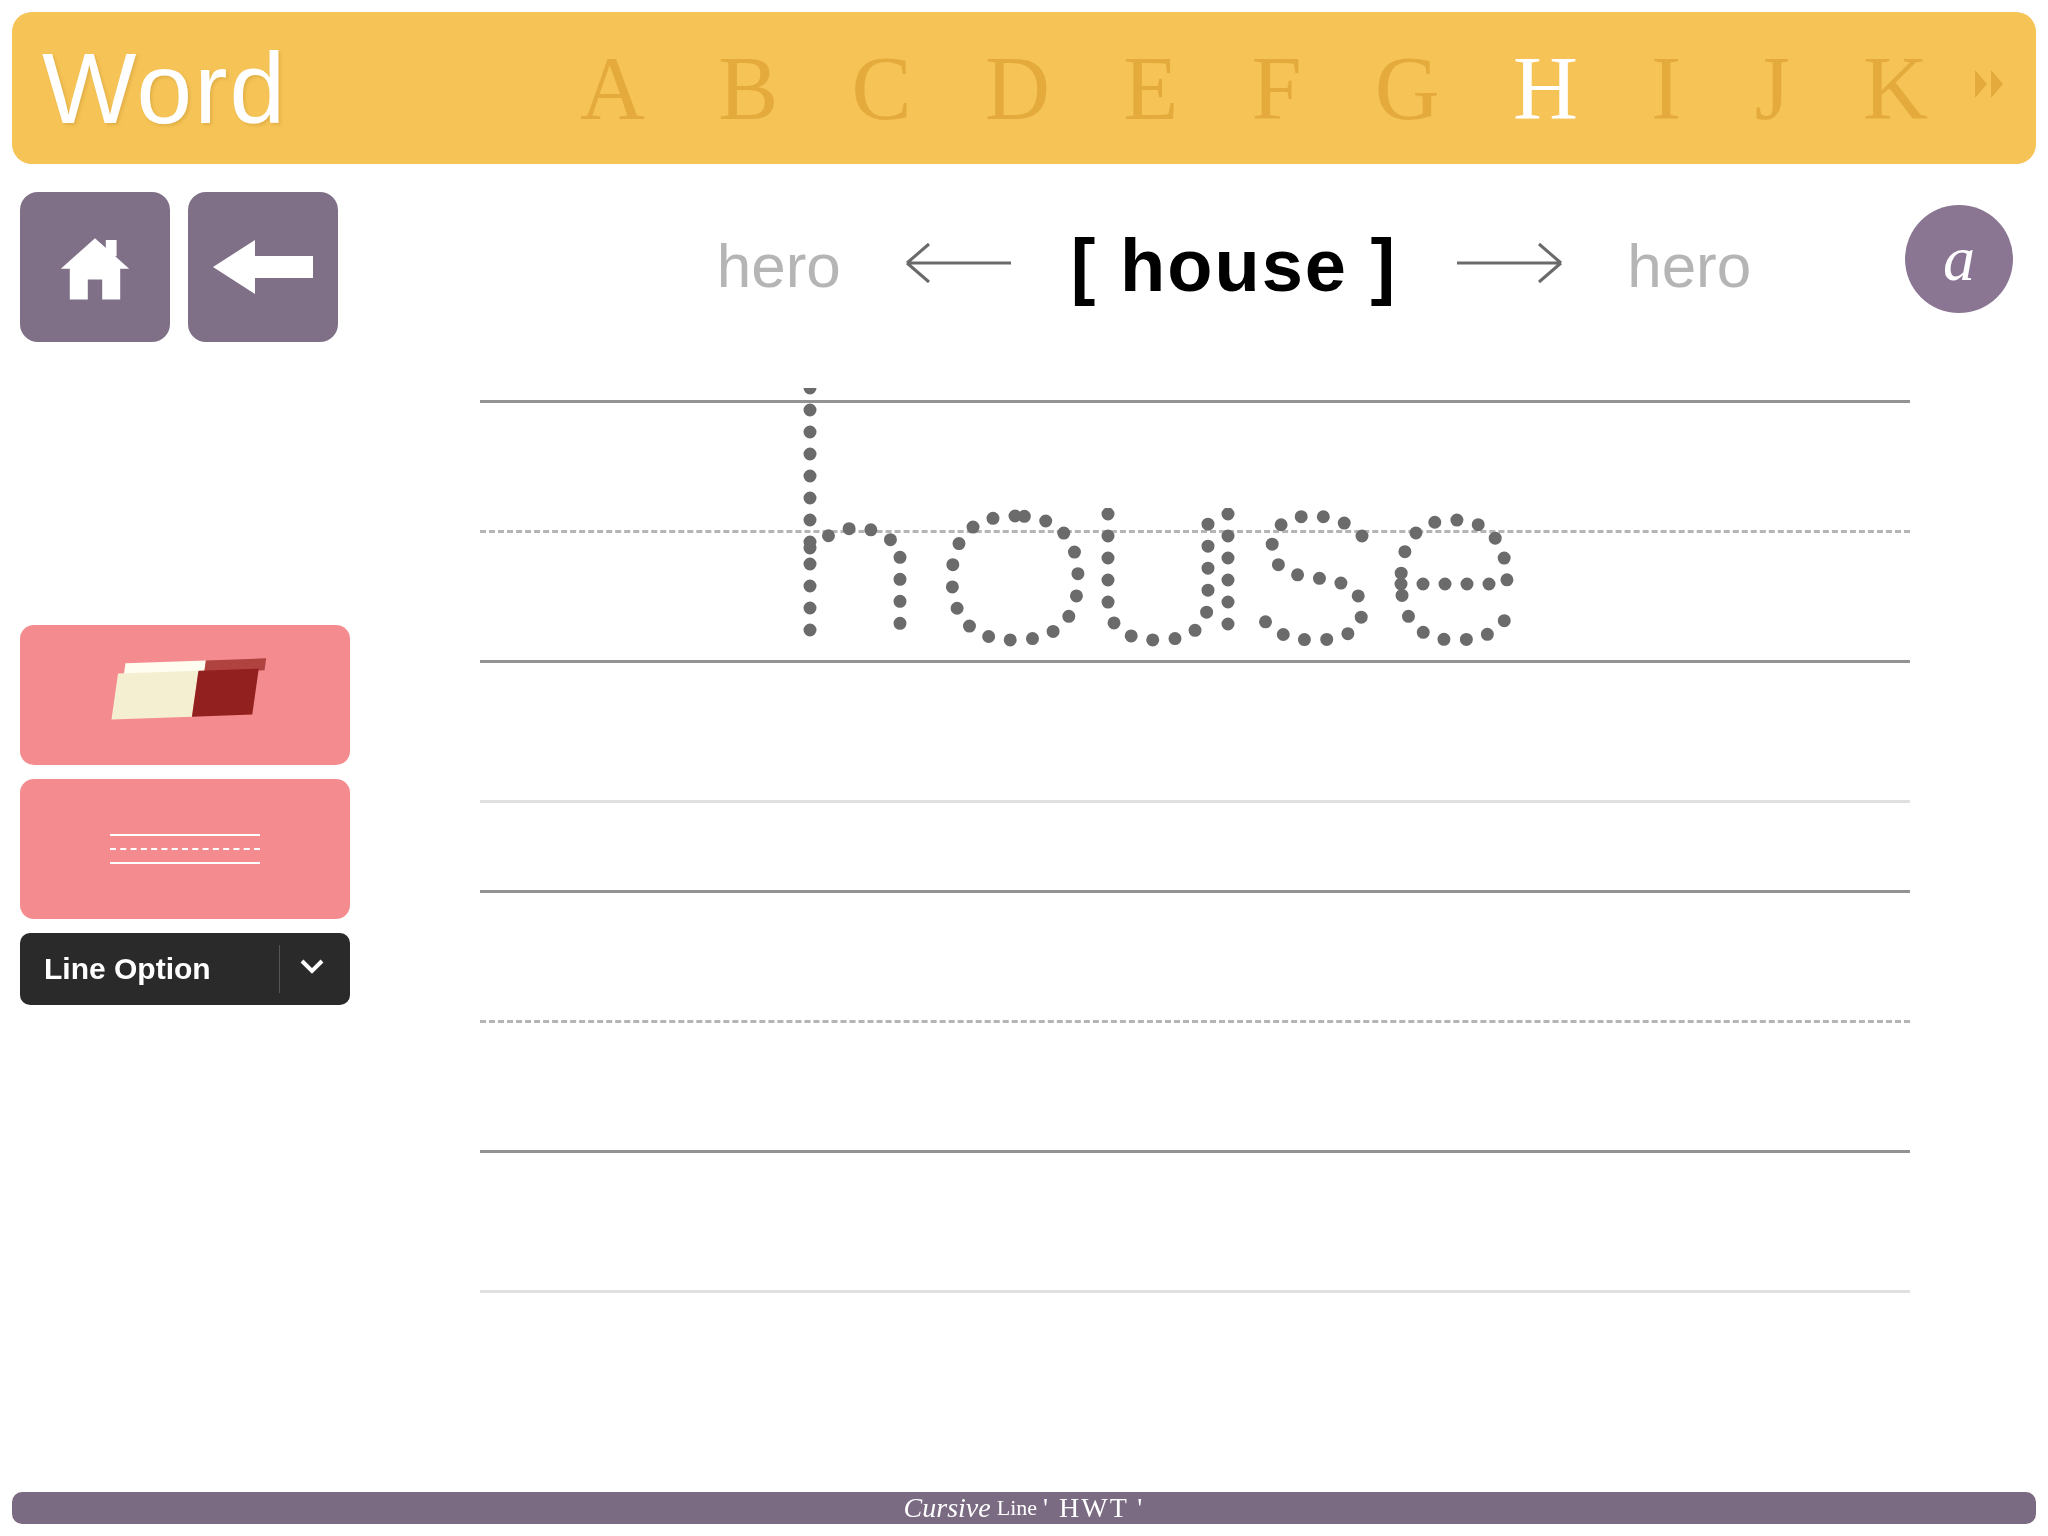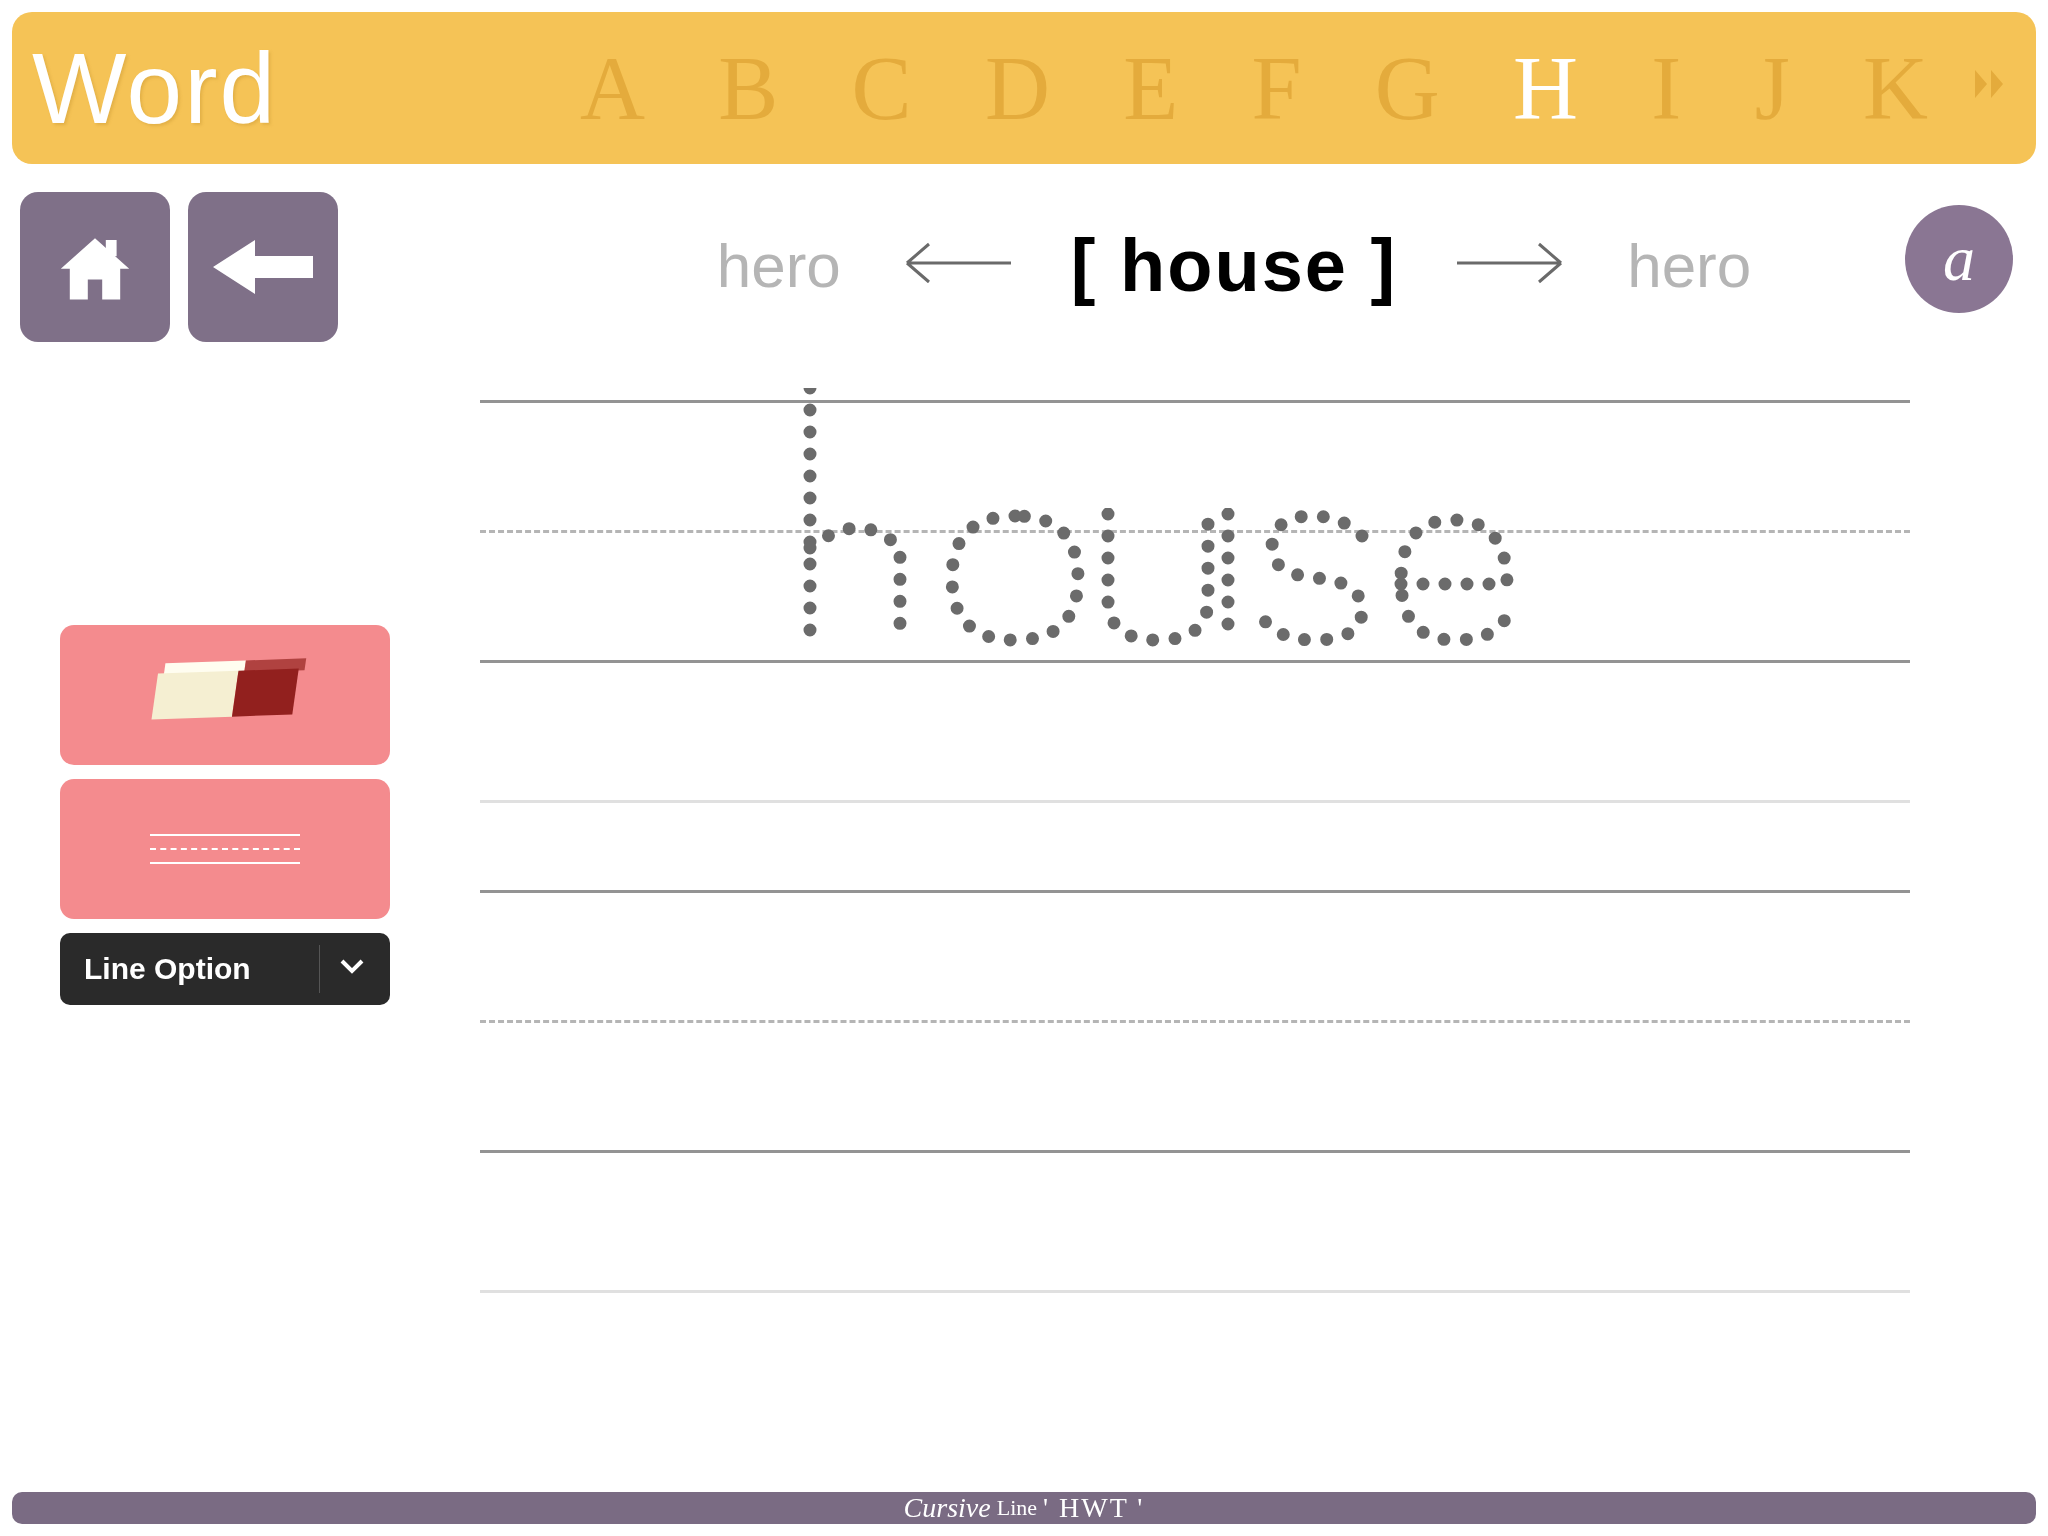--- a/index.html
+++ b/index.html
@@ -13,20 +13,21 @@
     background: #f5c356;
     border-radius: 20px;
     display: flex;
     align-items: center;
     padding: 0 20px;
   }
   .header-title {
     font-size: 100px;
     font-weight: 300;
     color: #fff;
+    margin-left: 10px;
     letter-spacing: 2px;
     text-shadow: 2px 2px 3px rgba(200,150,50,0.4);
   }
   .alpha-row {
     position: absolute;
     left: 560px;
     right: 100px;
     top: 0;
     bottom: 0;
     display: flex;
@@ -121,21 +122,20 @@
 
   
   .sidebar {
     position: absolute;
     left: 20px;
     top: 625px;
     width: 330px;
     display: flex;
     flex-direction: column;
     gap: 14px;
-    margin-left: 40px;
   }
   .tool-btn {
     height: 140px;
     background: #f48b8e;
     border-radius: 14px;
     display: flex;
     align-items: center;
     justify-content: center;
     cursor: pointer;
   }

